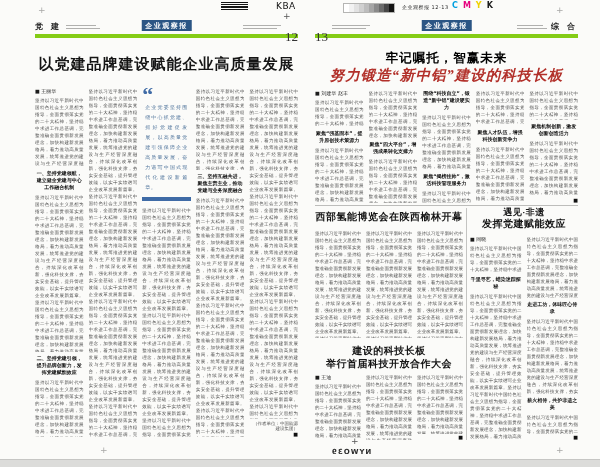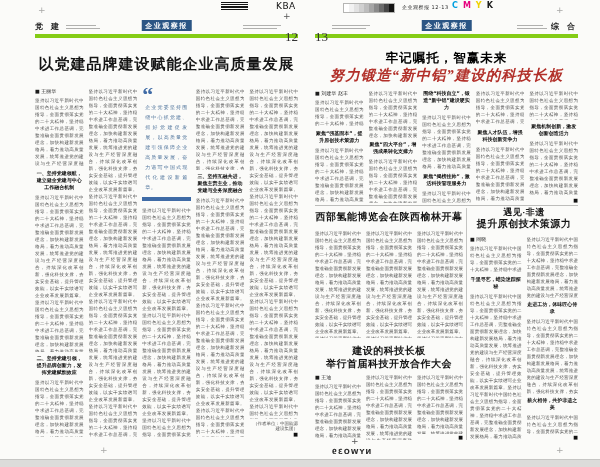--- a/index.html
+++ b/index.html
@@ -219,21 +219,21 @@
     <div class="col">
         <div class="fill grow">坚持以习近平新时代中国特色社会主义思想为指导，全面贯彻落实党的二十大精神，坚持稳中求进工作总基调，完整准确全面贯彻新发展理念，加快构建新发展格局，着力推动高质量发展，统筹推进党的建设与生产经营深度融合，持续深化改革创新，强化科技支撑，夯实安全基础，提升管理效能，以实干实绩谱写企业改革发展新篇章。坚持以习近平新时代中国特色社会主义思想为指导，全面贯彻落实党的二十大精神，坚持稳中求进工作总基调，完整准确全面贯彻新发展理念，加快构建新发展格局，着力推动高质量发展，统筹推进党的建设与生产经营深度融合，持续深化改革创新，强化科技支撑，夯实安全基础，提升管理效能，以实干实绩谱写企业改革发展新篇章。</div>
       </div>
     <div class="col">
       <div class="fill grow">坚持以习近平新时代中国特色社会主义思想为指导，全面贯彻落实党的二十大精神，坚持稳中求进工作总基调，完整准确全面贯彻新发展理念，加快构建新发展格局，着力推动高质量发展，统筹推进党的建设与生产经营深度融合，持续深化改革创新，强化科技支撑，夯实安全基础，提升管理效能，以实干实绩谱写企业改革发展新篇章。坚持以习近平新时代中国特色社会主义思想为指导，全面贯彻落实党的二十大精神，坚持稳中求进工作总基调，完整准确全面贯彻新发展理念，加快构建新发展格局，着力推动高质量发展，统筹推进党的建设与生产经营深度融合，持续深化改革创新，强化科技支撑，夯实安全基础，提升管理效能，以实干实绩谱写企业改革发展新篇章。</div>
       <div class="endmark">■</div>
     </div>
   </div>
 
   <div class="headline hl-fy1">遇见·非遗</div>
-  <div class="headline hl-fy2">提升原创技术策源力</div>
+  <div class="headline hl-fy2">发挥党建赋能效应</div>
   <div class="cols" style="left:470px;top:236px;width:108px;height:204px;">
     <div class="col">
       <div class="byline">■ 同晓</div>
       <div class="fill" style="height:28px">坚持以习近平新时代中国特色社会主义思想为指导，全面贯彻落实党的二十大精神，坚持稳中求进工作总基调，完整准确全面贯彻新发展理念，加快构建新发展格局，着力推动高质量发展，统筹推进党的建设与生产经营深度融合，持续深化改革创新，强化科技支撑，夯实安全基础，提升管理效能，以实干实绩谱写企业改革发展新篇章。坚持以习近平新时代中国特色社会主义思想为指导，全面贯彻落实党的二十大精神，坚持稳中求进工作总基调，完整准确全面贯彻新发展理念，加快构建新发展格局，着力推动高质量发展，统筹推进党的建设与生产经营深度融合，持续深化改革创新，强化科技支撑，夯实安全基础，提升管理效能，以实干实绩谱写企业改革发展新篇章。</div>
       <div class="subhead">千里寻艺，蜡染迷踪探秘</div>
       <div class="fill grow">坚持以习近平新时代中国特色社会主义思想为指导，全面贯彻落实党的二十大精神，坚持稳中求进工作总基调，完整准确全面贯彻新发展理念，加快构建新发展格局，着力推动高质量发展，统筹推进党的建设与生产经营深度融合，持续深化改革创新，强化科技支撑，夯实安全基础，提升管理效能，以实干实绩谱写企业改革发展新篇章。坚持以习近平新时代中国特色社会主义思想为指导，全面贯彻落实党的二十大精神，坚持稳中求进工作总基调，完整准确全面贯彻新发展理念，加快构建新发展格局，着力推动高质量发展，统筹推进党的建设与生产经营深度融合，持续深化改革创新，强化科技支撑，夯实安全基础，提升管理效能，以实干实绩谱写企业改革发展新篇章。坚持以习近平新时代中国特色社会主义思想为指导，全面贯彻落实党的二十大精神，坚持稳中求进工作总基调，完整准确全面贯彻新发展理念，加快构建新发展格局，着力推动高质量发展，统筹推进党的建设与生产经营深度融合，持续深化改革创新，强化科技支撑，夯实安全基础，提升管理效能，以实干实绩谱写企业改革发展新篇章。坚持以习近平新时代中国特色社会主义思想为指导，全面贯彻落实党的二十大精神，坚持稳中求进工作总基调，完整准确全面贯彻新发展理念，加快构建新发展格局，着力推动高质量发展，统筹推进党的建设与生产经营深度融合，持续深化改革创新，强化科技支撑，夯实安全基础，提升管理效能，以实干实绩谱写企业改革发展新篇章。</div>
     </div>
     <div class="col">
       <div class="fill" style="height:62px">坚持以习近平新时代中国特色社会主义思想为指导，全面贯彻落实党的二十大精神，坚持稳中求进工作总基调，完整准确全面贯彻新发展理念，加快构建新发展格局，着力推动高质量发展，统筹推进党的建设与生产经营深度融合，持续深化改革创新，强化科技支撑，夯实安全基础，提升管理效能，以实干实绩谱写企业改革发展新篇章。坚持以习近平新时代中国特色社会主义思想为指导，全面贯彻落实党的二十大精神，坚持稳中求进工作总基调，完整准确全面贯彻新发展理念，加快构建新发展格局，着力推动高质量发展，统筹推进党的建设与生产经营深度融合，持续深化改革创新，强化科技支撑，夯实安全基础，提升管理效能，以实干实绩谱写企业改革发展新篇章。</div>
       <div class="subhead">走进工坊，体味匠心传承</div>

